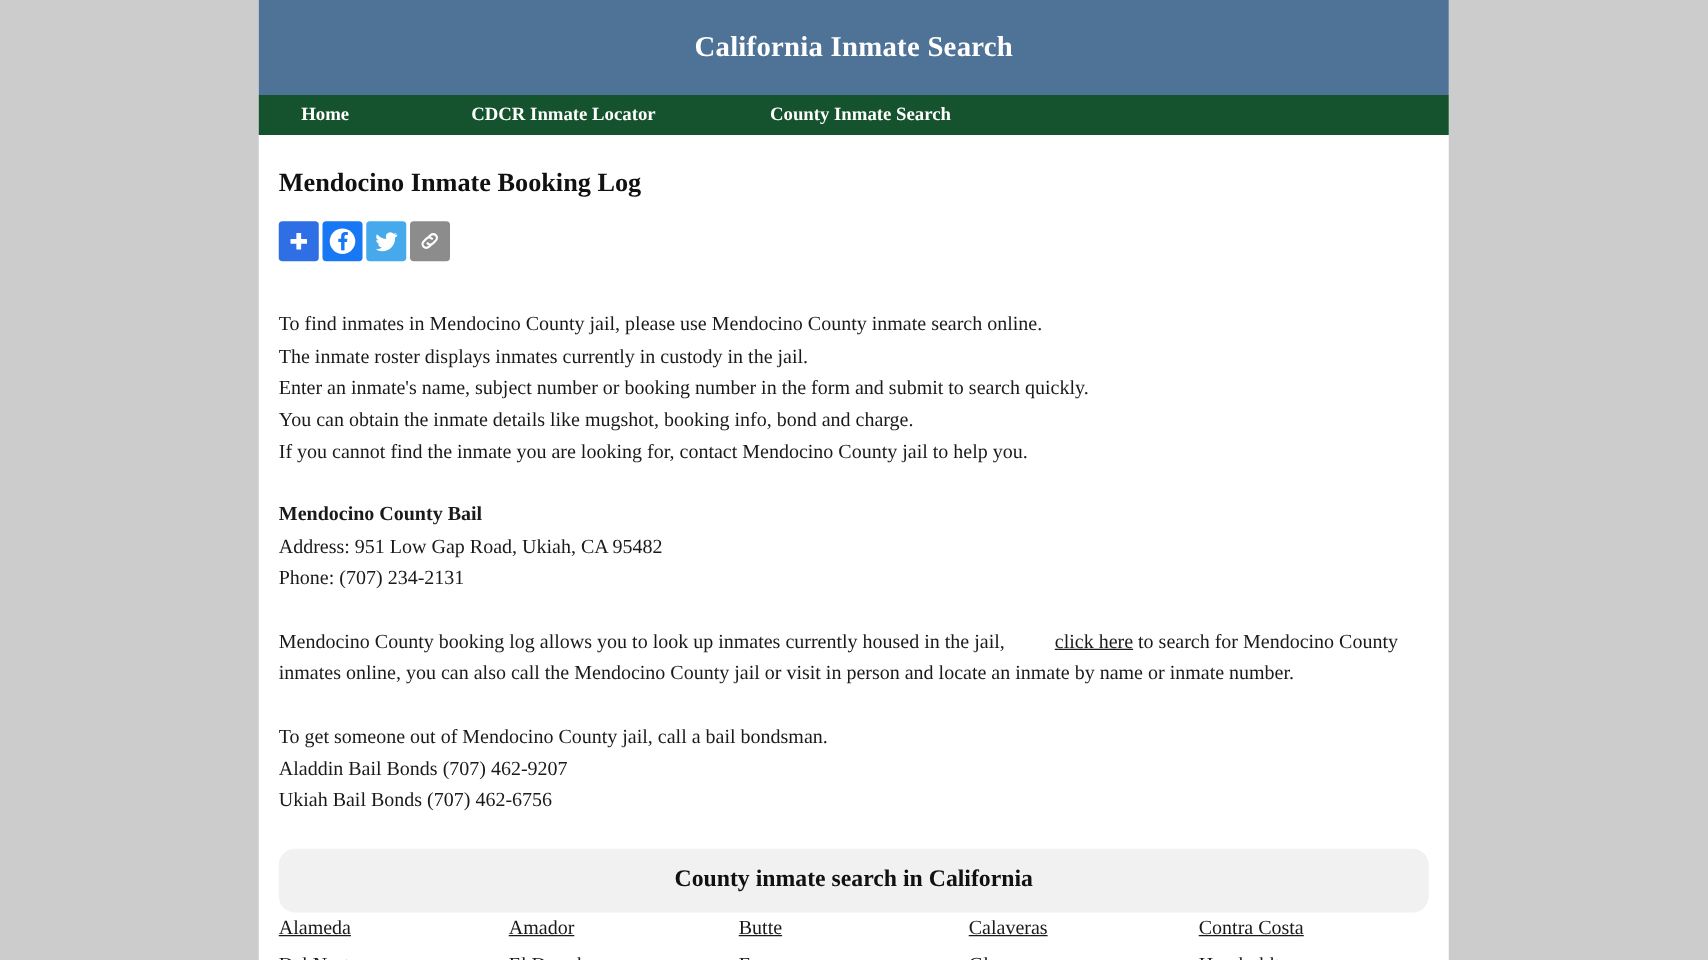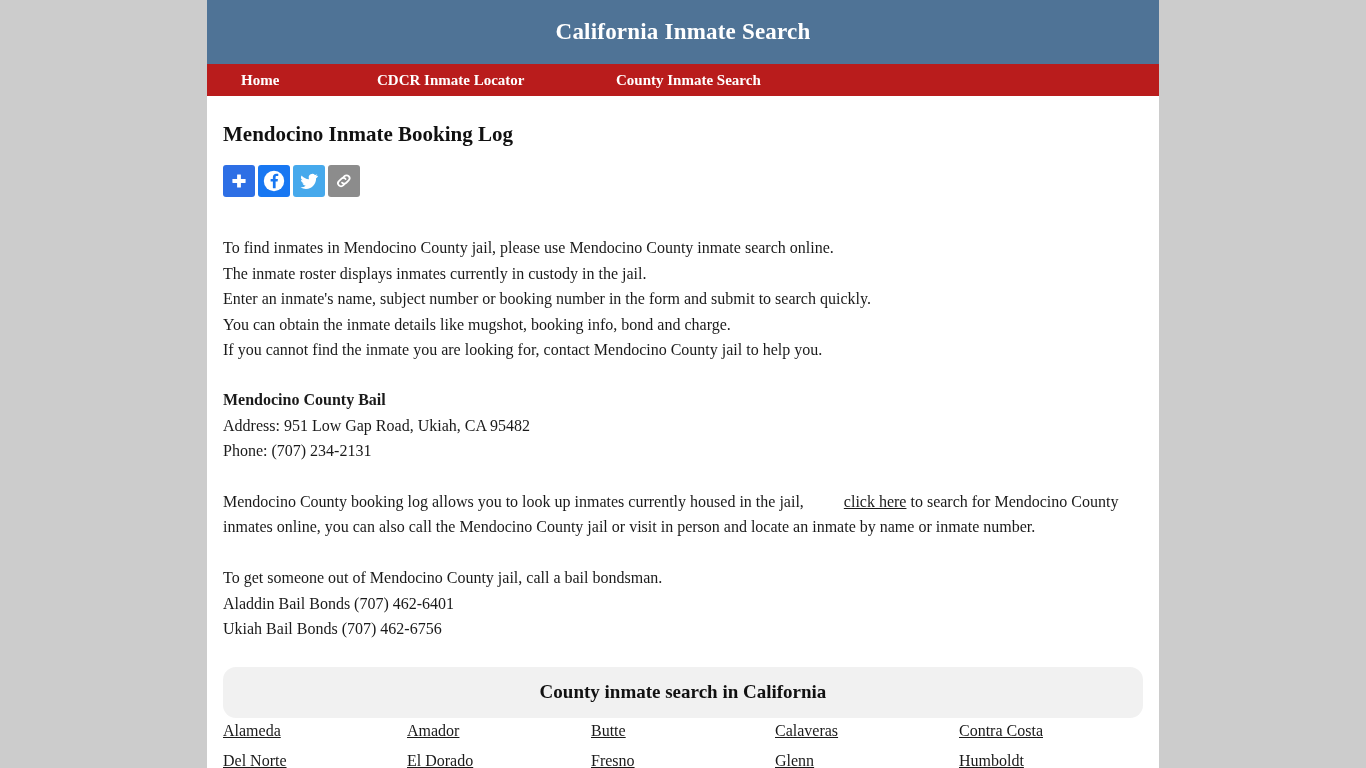--- a/index.html
+++ b/index.html
@@ -21,36 +21,36 @@
     width: 952px;
     margin: 0 auto;
     background: #ffffff;
     min-height: 768px;
     position: relative;
   }
 
   
   .masthead {
     background: #4f7396;
-    height: 64px;
+    height: 76px;
     display: flex;
     align-items: center;
     justify-content: center;
   }
   .masthead-title {
     color: #ffffff;
     font-size: 23px;
     font-weight: bold;
     letter-spacing: 0.2px;
     font-family: "Liberation Serif", "DejaVu Serif", serif;
   }
 
   
   .navbar {
-    background: #b91c1c;
+    background: #14532d;
     height: 32px;
     display: flex;
     align-items: center;
     padding-left: 34px;
     box-sizing: border-box;
   }
   .nav-item {
     color: #ffffff;
     font-size: 15px;
     font-weight: bold;
@@ -252,21 +252,21 @@
     <div class="block-jail">
       <span class="hd">Mendocino County Bail</span>
       <span class="l">Address: 951 Low Gap Road, Ukiah, CA 95482</span>
       <span class="l">Phone: (707) 234-2131</span>
     </div>
 
     <p class="para"><span>Mendocino County booking log allows you to look up inmates currently housed in the jail, </span><a class="inline-link" href="#">click here</a><span> to search for Mendocino County inmates online, you can also call the Mendocino County jail or visit in person and locate an inmate by name or inmate number.</span></p>
 
     <div class="block-bail">
       <span class="l">To get someone out of Mendocino County jail, call a bail bondsman.</span>
-      <span class="l">Aladdin Bail Bonds (707) 462-6401</span>
+      <span class="l">Aladdin Bail Bonds (707) 462-9207</span>
       <span class="l">Ukiah Bail Bonds (707) 462-6756</span>
     </div>
 
     <table class="county-table">
       <thead>
         <tr>
           <th colspan="5">County inmate search in California</th>
         </tr>
       </thead>
       <tbody>

